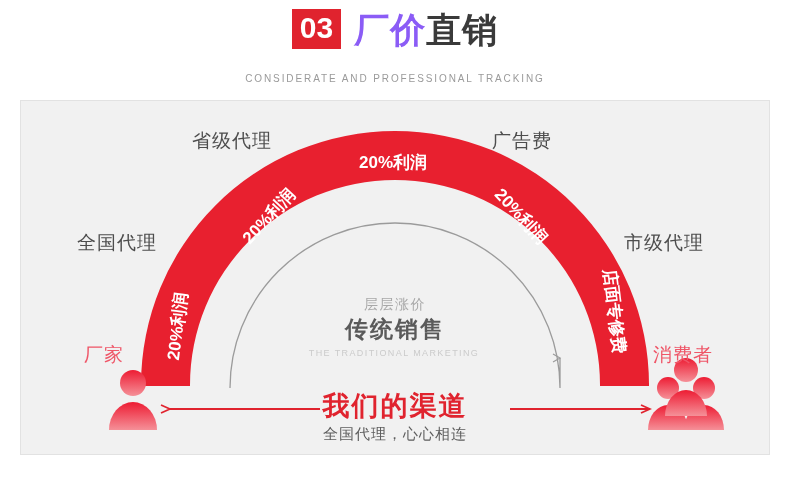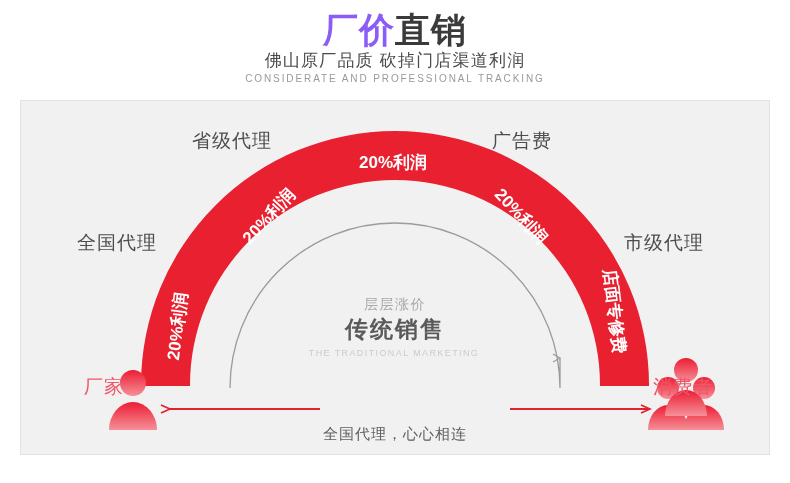--- a/index.html
+++ b/index.html
@@ -109,21 +109,20 @@
   }
   .lbl-node {
     font-size: 19px;
     color: #4d4d4d;
     letter-spacing: 1px;
   }
   .lbl-endpoint {
     font-size: 19px;
     color: #ef5668;
     letter-spacing: 1px;
-    margin-top: 32px;
   }
   .center-small {
     font-size: 14px;
     color: #a8a8a8;
     letter-spacing: 1.5px;
   }
   .center-big {
     font-size: 23px;
     color: #5a5a5a;
     font-weight: bold;
@@ -146,25 +145,25 @@
     letter-spacing: 1px;
   }
 </style>
 </head>
 <body>
 
 <div id="stage">
 
   <div class="header">
     <div class="title-row">
+      <span class="badge-03">03</span>
       <span class="title-main">
         <span class="title-red">厂价</span><span class="title-dark">直销</span>
       </span>
     </div>
-    <div class="subtitle-cn">佛山原厂品质  砍掉门店渠道利润</div>
     <div class="subtitle-en">CONSIDERATE AND PROFESSIONAL TRACKING</div>
   </div>
 
   <div class="panel"></div>
 
   <svg class="diagram" viewBox="0 0 750 355" width="750" height="355">
 
     <defs>
       <linearGradient id="gradPerson" x1="0" y1="0" x2="0" y2="1">
         <stop offset="0%" stop-color="#ed1c33"></stop>
@@ -222,15 +221,16 @@
   <div class="lbl lbl-node" style="left:492px; top:131px;">广告费</div>
   <div class="lbl lbl-node" style="left:624px; top:233px;">市级代理</div>
 
   <div class="lbl lbl-endpoint" style="left:84px; top:345px;">厂家</div>
   <div class="lbl lbl-endpoint" style="left:653px; top:345px;">消费者</div>
 
   <div class="lbl center-big" style="left:0; top:318px; width:790px; text-align:center;">传统销售</div>
   <div class="lbl center-small" style="left:0; top:297px; width:790px; text-align:center;">层层涨价</div>
   <div class="lbl center-en" style="left:0; top:349px; width:788px; text-align:center;">THE TRADITIONAL MARKETING</div>
 
+  <div class="lbl bottom-big" style="left:0; top:393px; width:790px; text-align:center;">我们的渠道</div>
   <div class="lbl bottom-sub" style="left:0; top:426px; width:790px; text-align:center;">全国代理，心心相连</div>
 
 </div>
 
 </body></html>

